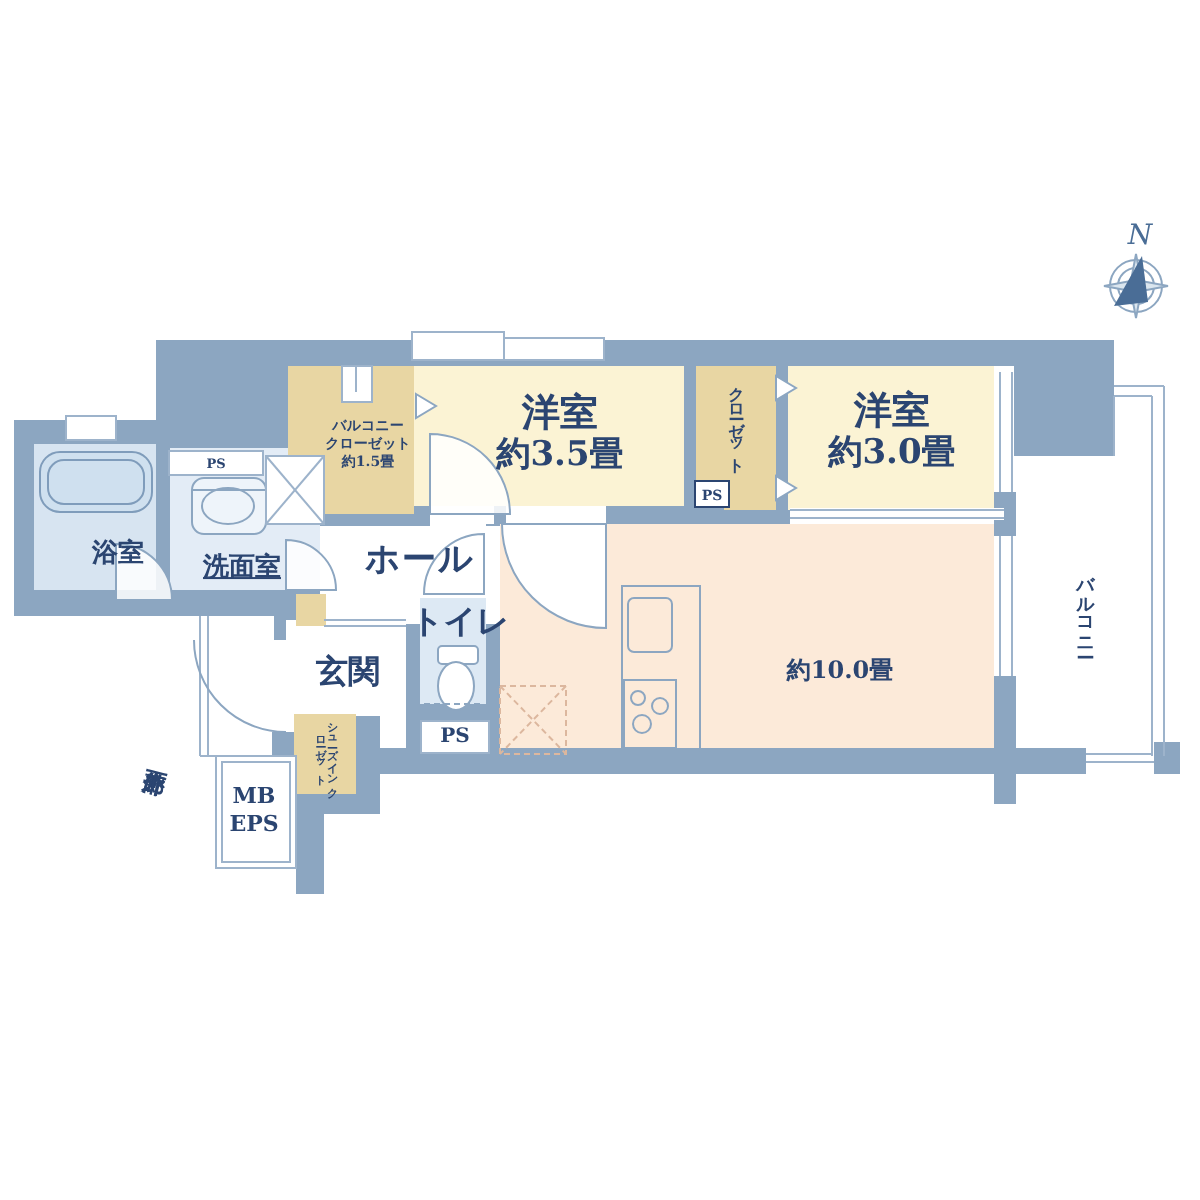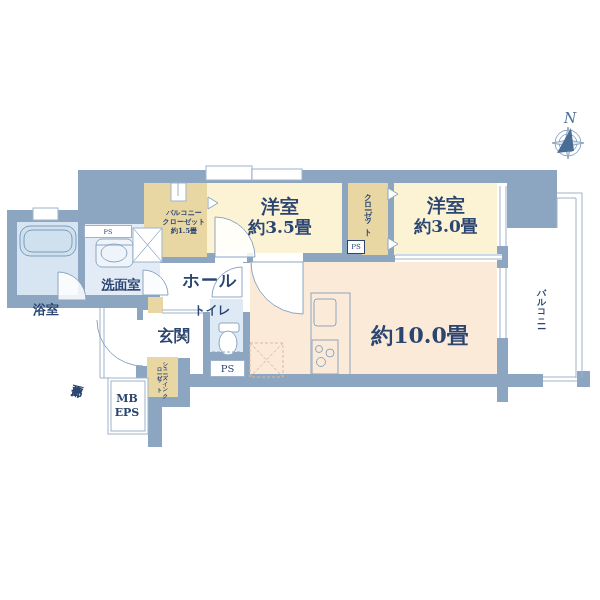--- a/index.html
+++ b/index.html
@@ -13,21 +13,21 @@
   .fill-cream{background:#fbf3d4;}
   .fill-tan{background:#e8d6a3;}
   .fill-peach{background:#fcead9;}
   .fill-white{background:#ffffff;}
   svg.overlay{position:absolute;left:0;top:0;}
   .lbl{position:absolute;color:#2b4571;font-weight:700;text-align:center;
        transform:translate(-50%,-50%);white-space:nowrap;line-height:1.15;}
   .lbl .sub{display:block;}
   .vert{writing-mode:vertical-rl;text-orientation:upright;white-space:normal;line-height:1.05;}
   .psbox{position:absolute;background:#fff;display:flex;align-items:center;justify-content:center;
-         font-weight:400;color:#2b4571;}
+         font-weight:700;color:#2b4571;}
   .thinborder{border:1px solid #9db3cb;}
   .navyborder{border:1px solid #2b4571;}
 </style>
 </head>
 <body>
 
 <div id="stage">
 
   <div class="wall" style="left:78px;top:170px;width:479px;height:13px;"></div>
   <div class="wall" style="left:507px;top:183px;width:50px;height:45px;"></div>
@@ -204,53 +204,53 @@
   <div class="psbox thinborder" style="left:84px;top:225px;width:46px;height:11px;font-size:6.5px;">
     <span>PS</span>
   </div>
   <div class="psbox navyborder" style="left:347px;top:240px;width:16px;height:12px;font-size:7px;">
     <span>PS</span>
   </div>
   <div class="psbox thinborder" style="left:210px;top:360px;width:33px;height:15px;font-size:10px;">
     <span>PS</span>
   </div>
 
-  <div class="lbl" style="left:46px;top:278px;font-size:13px;margin-top:32px;">
+  <div class="lbl" style="left:59px;top:278px;font-size:13px;">
     <span>浴室</span>
   </div>
   <div class="lbl" style="left:121px;top:285px;font-size:13px;text-decoration:underline;">
     <span>洗面室</span>
   </div>
   <div class="lbl" style="left:184px;top:222px;font-size:7px;line-height:1.25;">
     <span class="sub">バルコニー</span>
     <span class="sub">クローゼット</span>
     <span class="sub">約1.5畳</span>
   </div>
   <div class="lbl" style="left:210px;top:281px;font-size:17px;letter-spacing:1px;">
     <span>ホール</span>
   </div>
-  <div class="lbl" style="left:212px;top:311px;font-size:12px;">
+  <div class="lbl" style="left:230px;top:311px;font-size:16px;">
     <span>トイレ</span>
   </div>
   <div class="lbl" style="left:174px;top:336px;font-size:16px;">
     <span>玄関</span>
   </div>
   <div class="lbl" style="left:280px;top:217px;font-size:19px;">
     <span class="sub">洋室</span>
     <span class="sub" style="font-size:17px;">約3.5畳</span>
   </div>
   <div class="lbl vert" style="left:368px;top:210px;font-size:8px;height:52px;">
     <span>クローゼット</span>
   </div>
   <div class="lbl" style="left:446px;top:216px;font-size:19px;">
     <span class="sub">洋室</span>
     <span class="sub" style="font-size:17px;">約3.0畳</span>
   </div>
   <div class="lbl" style="left:420px;top:314px;font-size:21px;">
-    <span class="sub" style="font-size:22px;margin-top:44px;">約10.0畳</span>
+    <span class="sub" style="font-size:12px;margin-top:44px;">約10.0畳</span>
   </div>
   <div class="lbl vert" style="left:541px;top:302px;font-size:9px;height:80px;">
     <span>バルコニー</span>
   </div>
   <div class="lbl vert" style="left:162px;top:377px;font-size:5.5px;height:38px;">
     <span>シューズインクローゼット</span>
   </div>
   <div class="lbl vert" style="left:80px;top:377px;font-size:11px;height:50px;transform:translate(-50%,-50%) rotate(14deg);">
     <span>外部廊下</span>
   </div>

